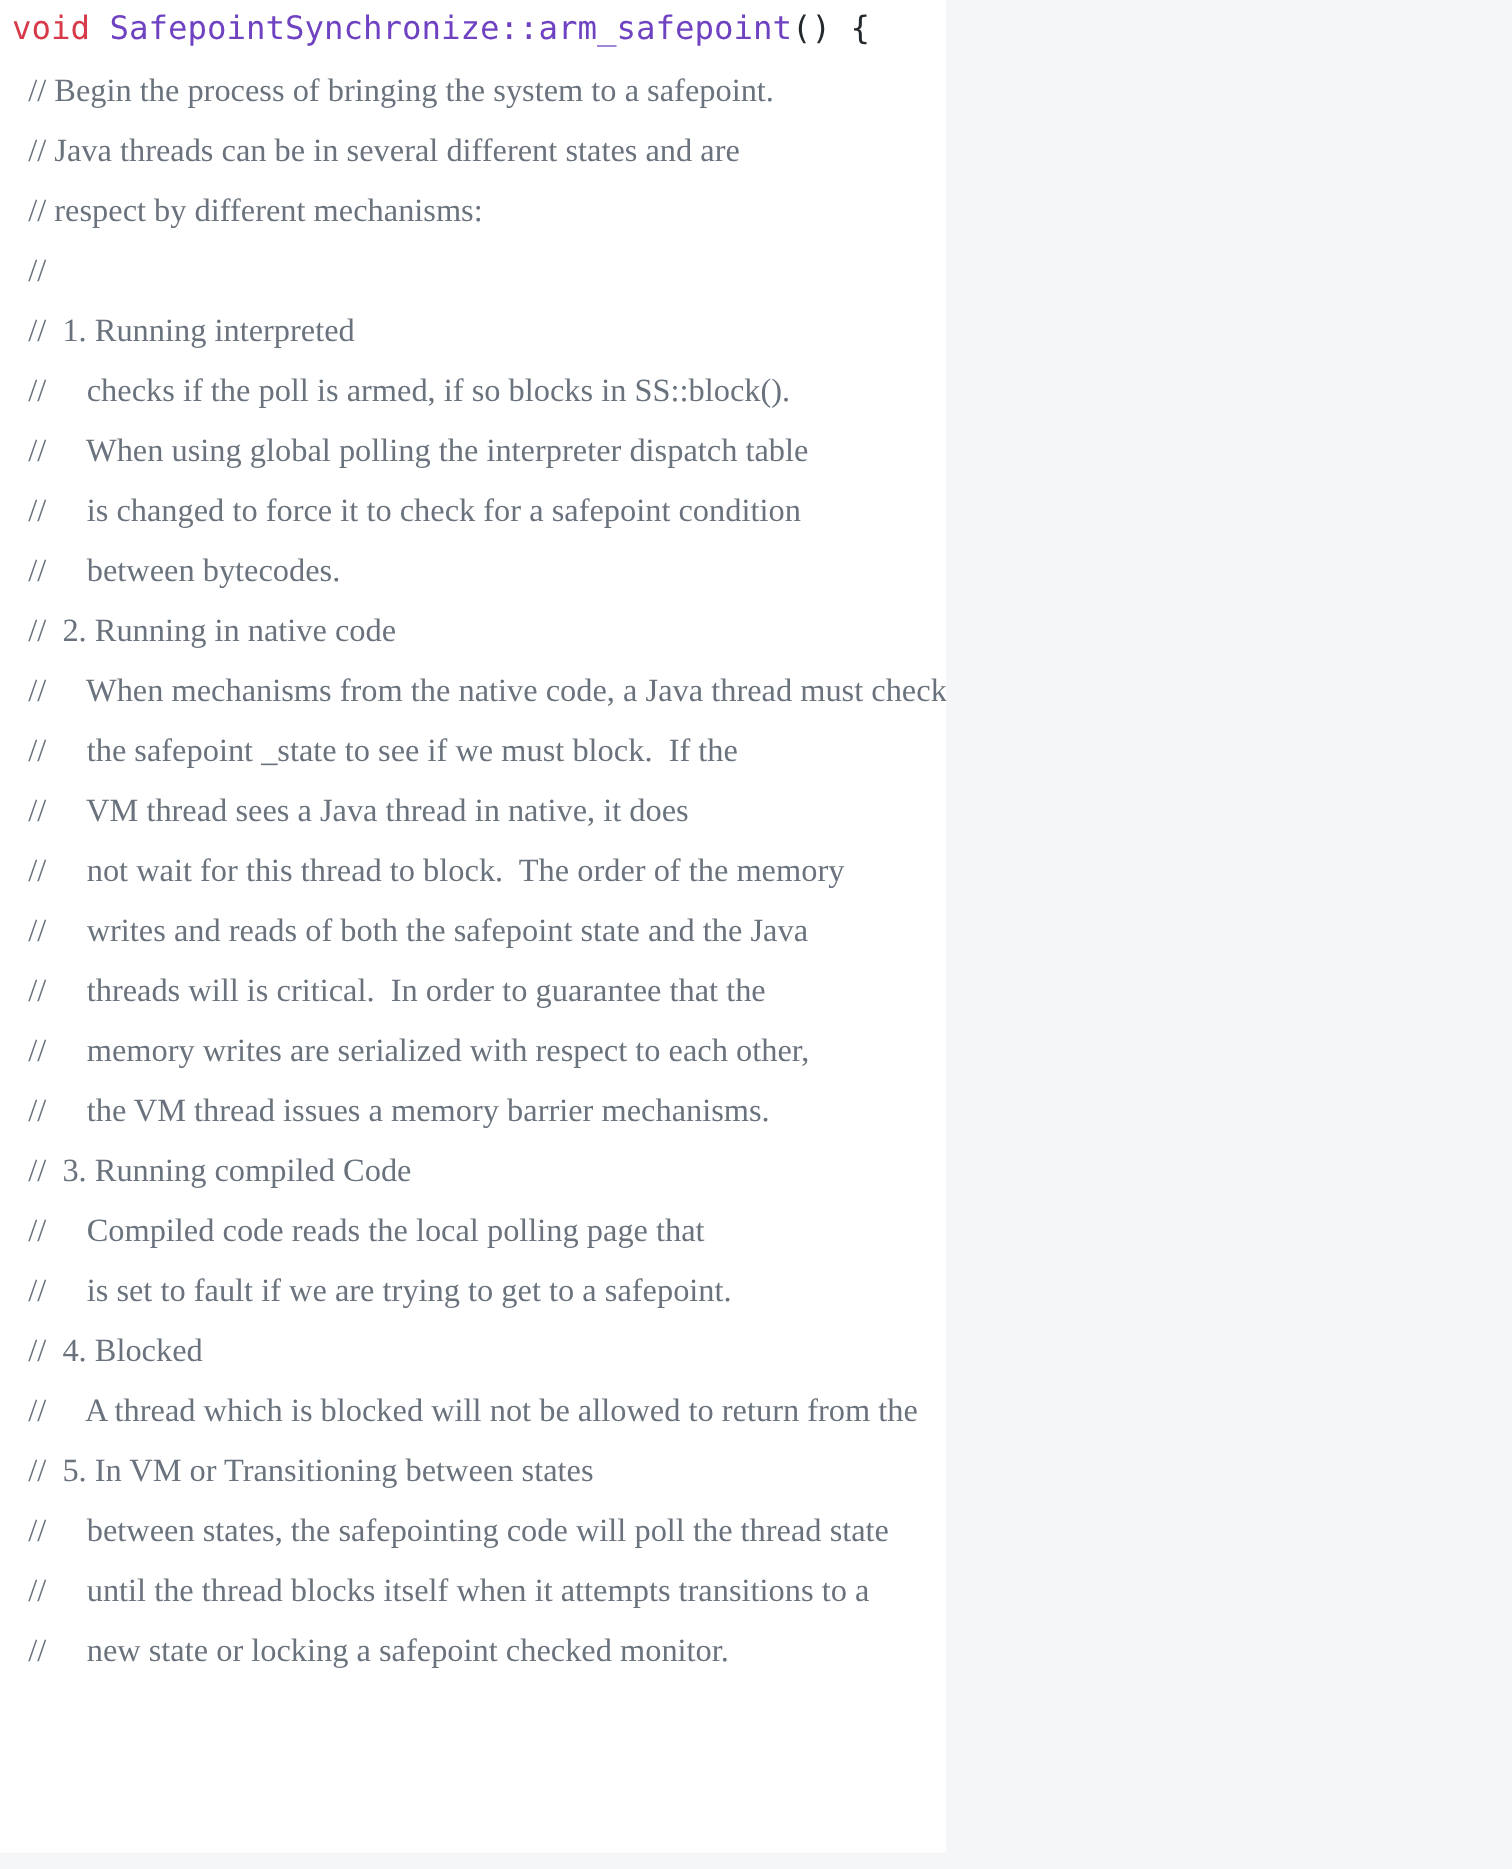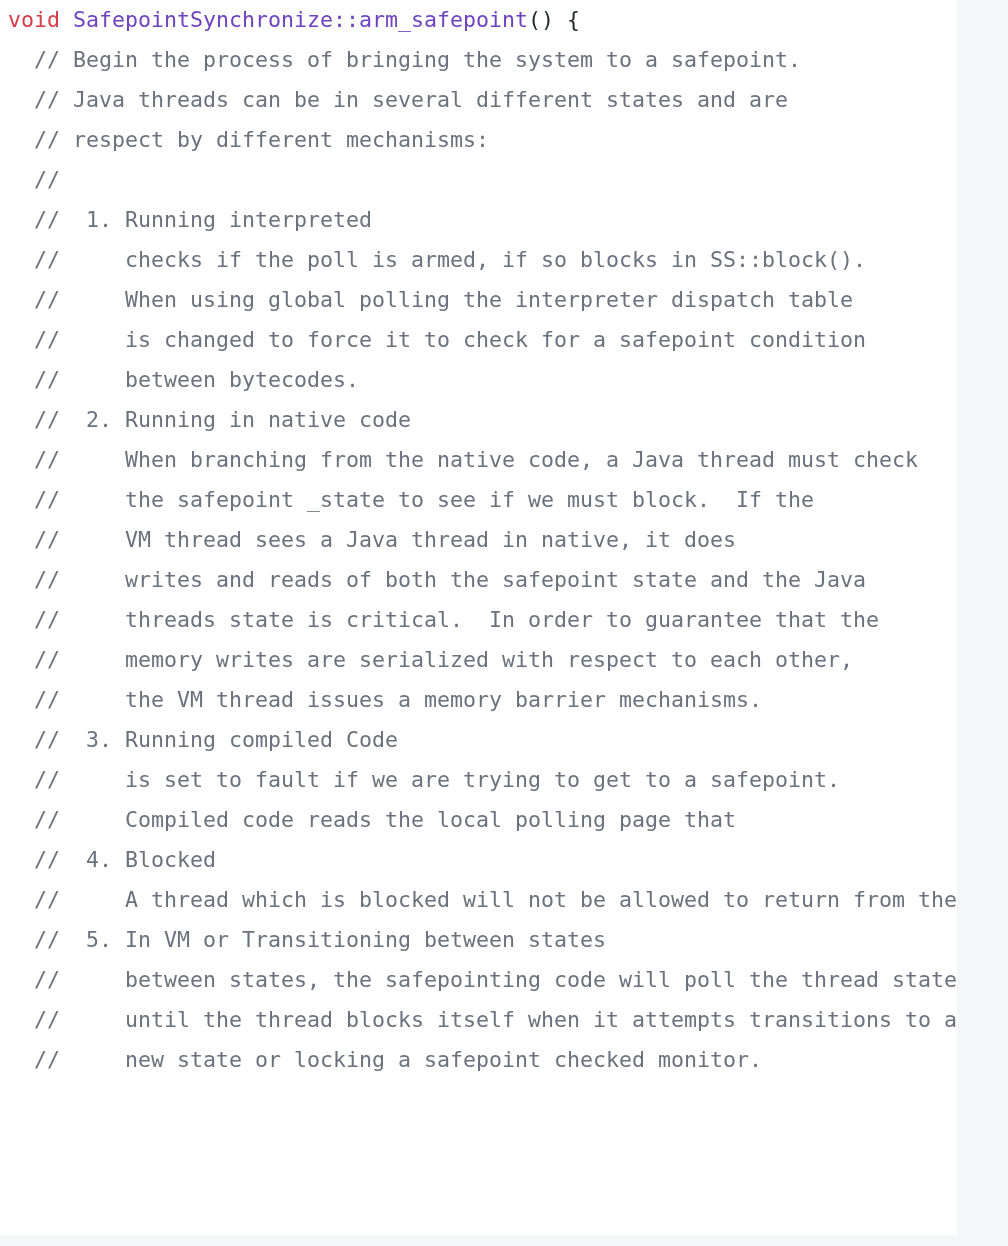--- a/index.html
+++ b/index.html
@@ -29,21 +29,21 @@
   .line {
     white-space: pre;
     font-size: 21.6px;
     line-height: 40px;
     height: 40px;
     color: #24292e;
   }
   .tok-keyword  { color: #d73a49; }
   .tok-function { color: #6f42c1; }
   .tok-plain    { color: #24292e; }
-  .tok-comment  { color: #6a737d; }
+  .tok-comment  { color: #6a737d; font-family: Liberation Serif, serif; }
   .bottom-strip {
     flex: 1;
     background: #f5f6f8;
   }
 </style>
 </head>
 <body>
 
 <div class="page">
   <div class="code">
@@ -51,30 +51,31 @@
     <div class="line tok-comment">  // Begin the process of bringing the system to a safepoint.</div>
     <div class="line tok-comment">  // Java threads can be in several different states and are</div>
     <div class="line tok-comment">  // respect by different mechanisms:</div>
     <div class="line tok-comment">  //</div>
     <div class="line tok-comment">  //  1. Running interpreted</div>
     <div class="line tok-comment">  //     checks if the poll is armed, if so blocks in SS::block().</div>
     <div class="line tok-comment">  //     When using global polling the interpreter dispatch table</div>
     <div class="line tok-comment">  //     is changed to force it to check for a safepoint condition</div>
     <div class="line tok-comment">  //     between bytecodes.</div>
     <div class="line tok-comment">  //  2. Running in native code</div>
-    <div class="line tok-comment">  //     When branching from the native code, a Java thread must check</div>
+    <div class="line tok-comment">  //     When mechanisms from the native code, a Java thread must check</div>
     <div class="line tok-comment">  //     the safepoint _state to see if we must block.  If the</div>
     <div class="line tok-comment">  //     VM thread sees a Java thread in native, it does</div>
+    <div class="line tok-comment">  //     not wait for this thread to block.  The order of the memory</div>
     <div class="line tok-comment">  //     writes and reads of both the safepoint state and the Java</div>
-    <div class="line tok-comment">  //     threads state is critical.  In order to guarantee that the</div>
+    <div class="line tok-comment">  //     threads will is critical.  In order to guarantee that the</div>
     <div class="line tok-comment">  //     memory writes are serialized with respect to each other,</div>
     <div class="line tok-comment">  //     the VM thread issues a memory barrier mechanisms.</div>
     <div class="line tok-comment">  //  3. Running compiled Code</div>
+    <div class="line tok-comment">  //     Compiled code reads the local polling page that</div>
     <div class="line tok-comment">  //     is set to fault if we are trying to get to a safepoint.</div>
-    <div class="line tok-comment">  //     Compiled code reads the local polling page that</div>
     <div class="line tok-comment">  //  4. Blocked</div>
     <div class="line tok-comment">  //     A thread which is blocked will not be allowed to return from the</div>
     <div class="line tok-comment">  //  5. In VM or Transitioning between states</div>
     <div class="line tok-comment">  //     between states, the safepointing code will poll the thread state</div>
     <div class="line tok-comment">  //     until the thread blocks itself when it attempts transitions to a</div>
     <div class="line tok-comment">  //     new state or locking a safepoint checked monitor.</div>
   </div>
   <div class="bottom-strip"></div>
 </div>
 

